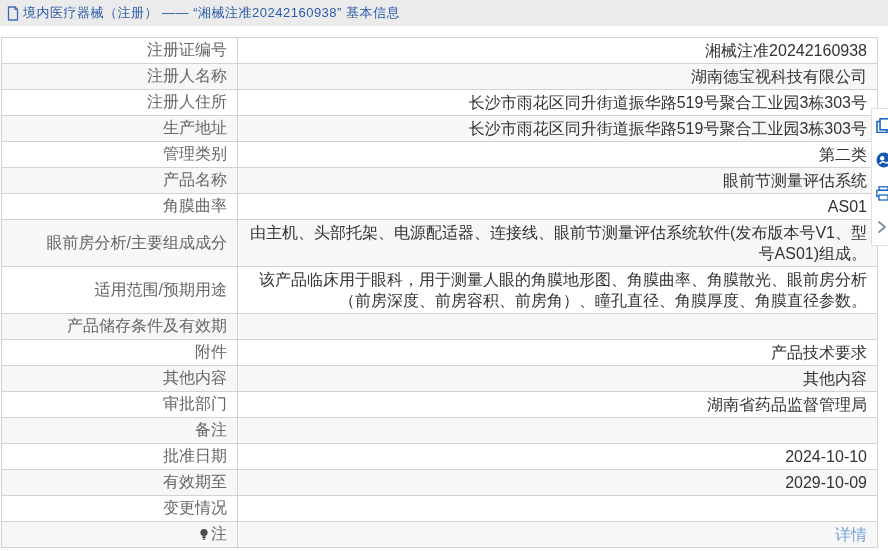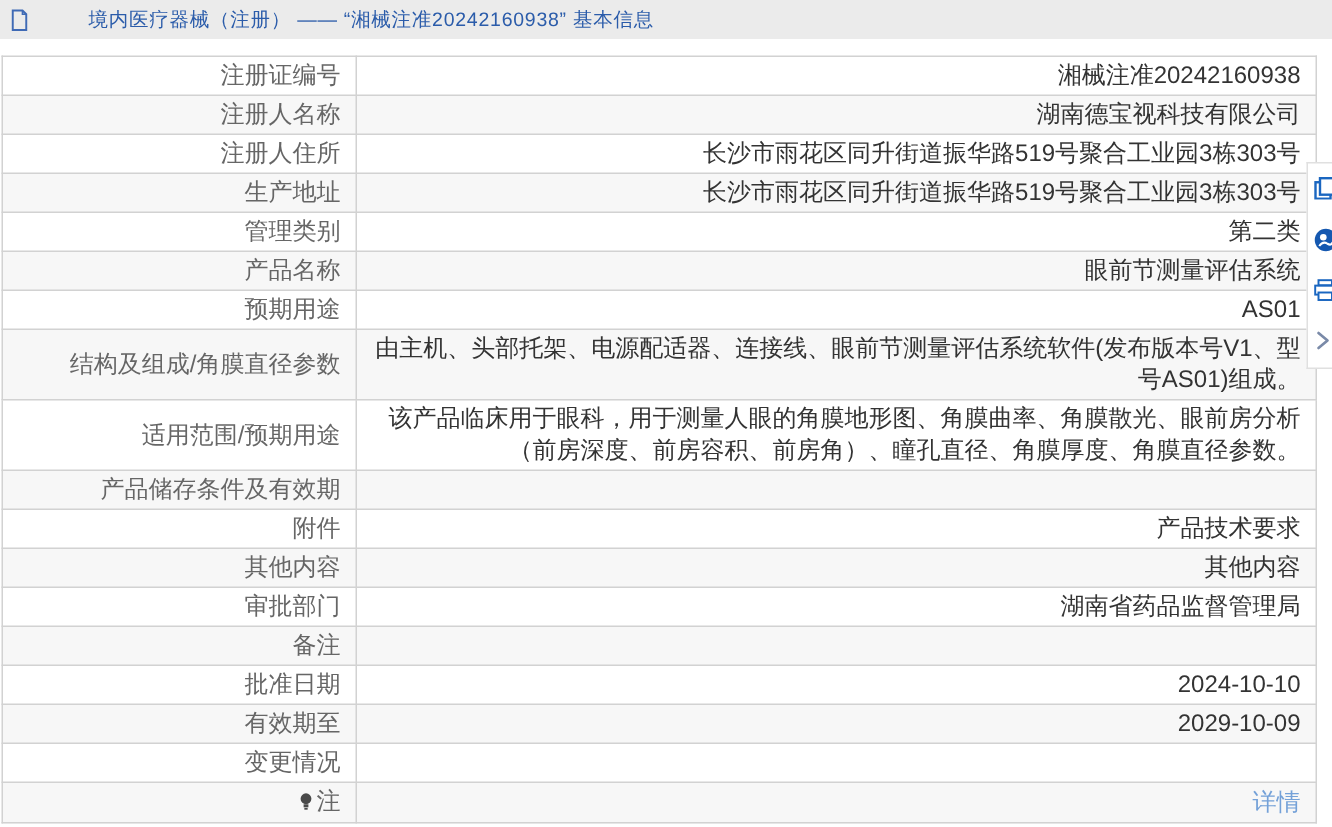--- a/index.html
+++ b/index.html
@@ -9,21 +9,20 @@
     font-family: "Liberation Sans", "DejaVu Sans", sans-serif;
     overflow: hidden;
     position: relative;
   }
   
   .title-bar {
     width: 888px; height: 26px;
     background: #ebebeb;
     display: flex; align-items: center;
     padding-left: 7px;
-    gap: 36px;
   }
   .title-bar .doc-ico { display: inline-flex; margin-right: 4px; }
   .title-text {
     color: #2b5caa;
     font-size: 13px;
     letter-spacing: 0.5px;
     white-space: nowrap;
   }
   
   .info-table {
@@ -108,25 +107,25 @@
     </tr>
     <tr>
       <td class="label">管理类别</td>
       <td class="value">第二类</td>
     </tr>
     <tr>
       <td class="label">产品名称</td>
       <td class="value">眼前节测量评估系统</td>
     </tr>
     <tr>
-      <td class="label">预期用途</td>
+      <td class="label">角膜曲率</td>
       <td class="value">AS01</td>
     </tr>
     <tr>
-      <td class="label">结构及组成/角膜直径参数</td>
+      <td class="label">眼前房分析/主要组成成分</td>
       <td class="value">由主机、头部托架、电源配适器、连接线、眼前节测量评估系统软件(发布版本号V1、型号AS01)组成。</td>
     </tr>
     <tr>
       <td class="label">适用范围/预期用途</td>
       <td class="value">该产品临床用于眼科，用于测量人眼的角膜地形图、角膜曲率、角膜散光、眼前房分析（前房深度、前房容积、前房角）、瞳孔直径、角膜厚度、角膜直径参数。</td>
     </tr>
     <tr>
       <td class="label">产品储存条件及有效期</td>
       <td class="value"></td>
     </tr>

